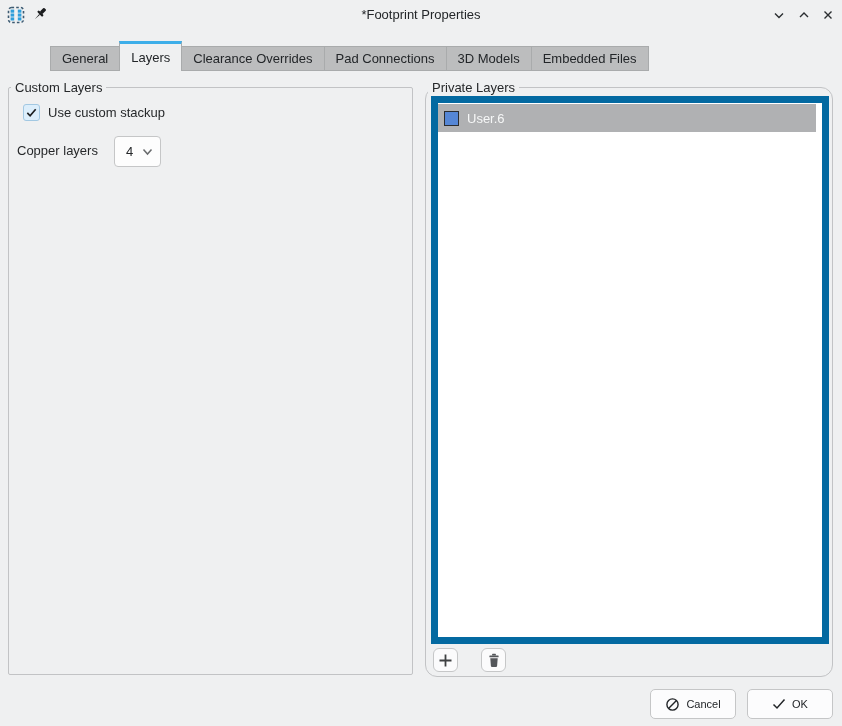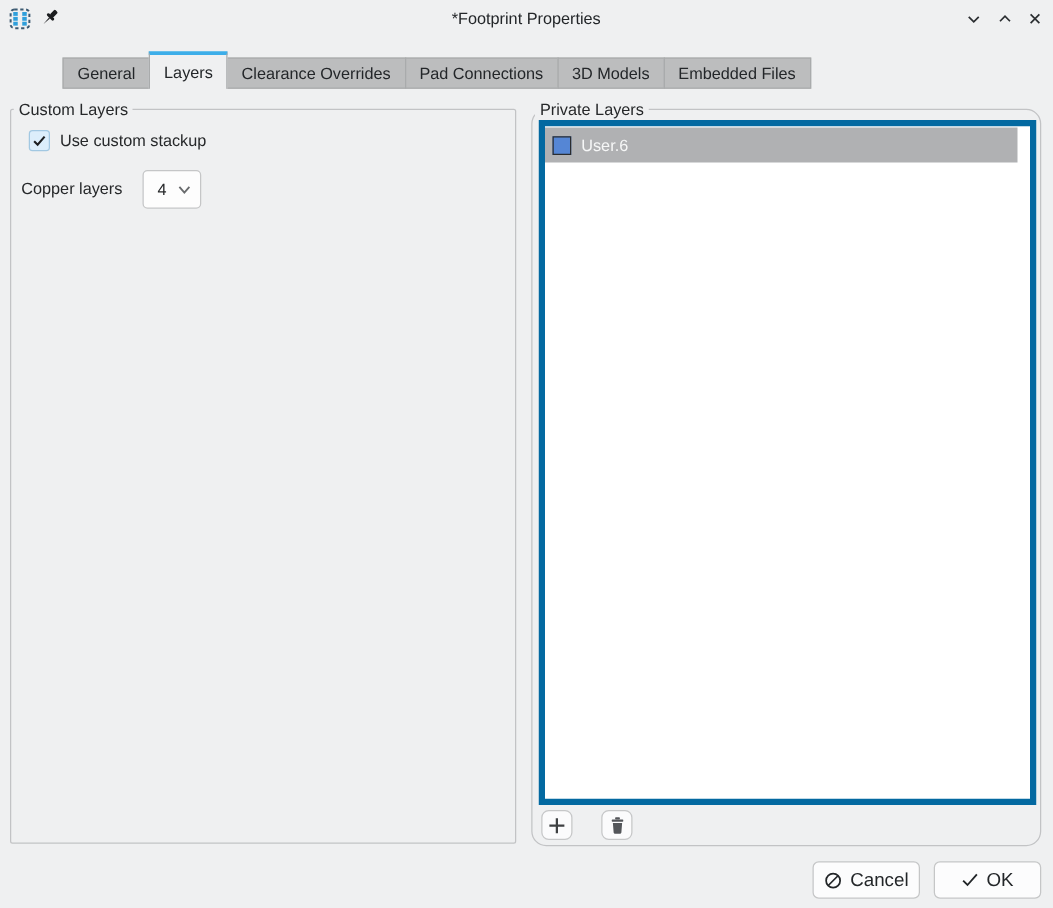--- a/index.html
+++ b/index.html
@@ -40,40 +40,40 @@
   .checkbox { width:17px; height:17px; border-radius:3px; background:#dceefb;
     border:1px solid #a2c8e2; display:flex; align-items:center; justify-content:center; }
 
   
   .copper-label { position:absolute; left:8px; top:55px; }
   .select { position:absolute; left:105px; top:48px; width:47px; height:31px;
     background:#fdfdfd; border:1px solid #c5c6c7; border-radius:4px;
     display:flex; align-items:center; justify-content:space-between; padding:0 7px 0 11px; }
 
   
-  .list { position:absolute; background:#ffffff; border:5px solid #0369a1; overflow:hidden; }
+  .list { position:absolute; background:#ffffff; border:7px solid #0369a1; overflow:hidden; }
   #user-list    { left:5px; top:8px; width:384px; height:441px; }
   #private-list { left:5px; top:8px; width:398px; height:548px; }
   .layer-row { height:28px; display:flex; align-items:center; background:#b0b1b3;
     color:#f6f7f7; padding-left:6px; gap:8px; }
   #user-list .layer-row { margin:6px 0 0 0; width:365px; }
   #private-list .layer-row { margin:1px 0 0 0; width:378px; }
   .layer-swatch { width:15px; height:15px; border:1.5px solid #2a2c2f; flex:0 0 auto; }
 
   
   .tool-btn { position:absolute; width:25px; height:24px; background:#fbfbfc;
     border:1px solid #c6c7c8; border-radius:6px;
     display:flex; align-items:center; justify-content:center; }
   #user-add  { left:6px;  top:454px; } #user-del  { left:54px; top:454px; }
   #priv-add  { left:7px;  top:560px; } #priv-del  { left:55px; top:560px; }
 
   
   .dlg-btn { position:absolute; top:689px; width:86px; height:30px; background:#fcfcfd;
     border:1px solid #c5c6c7; border-radius:5px; display:flex; align-items:center;
-    justify-content:center; gap:6px; color:#232629; font-size:15px;
+    justify-content:center; gap:6px; color:#232629; font-size:11px;
     font-family:"Liberation Sans", sans-serif; }
   #cancel-btn { left:650px; } #ok-btn { left:747px; }
 
   svg { display:block; }
 </style>
 </head>
 <body>
 
 <div id="win">
 

